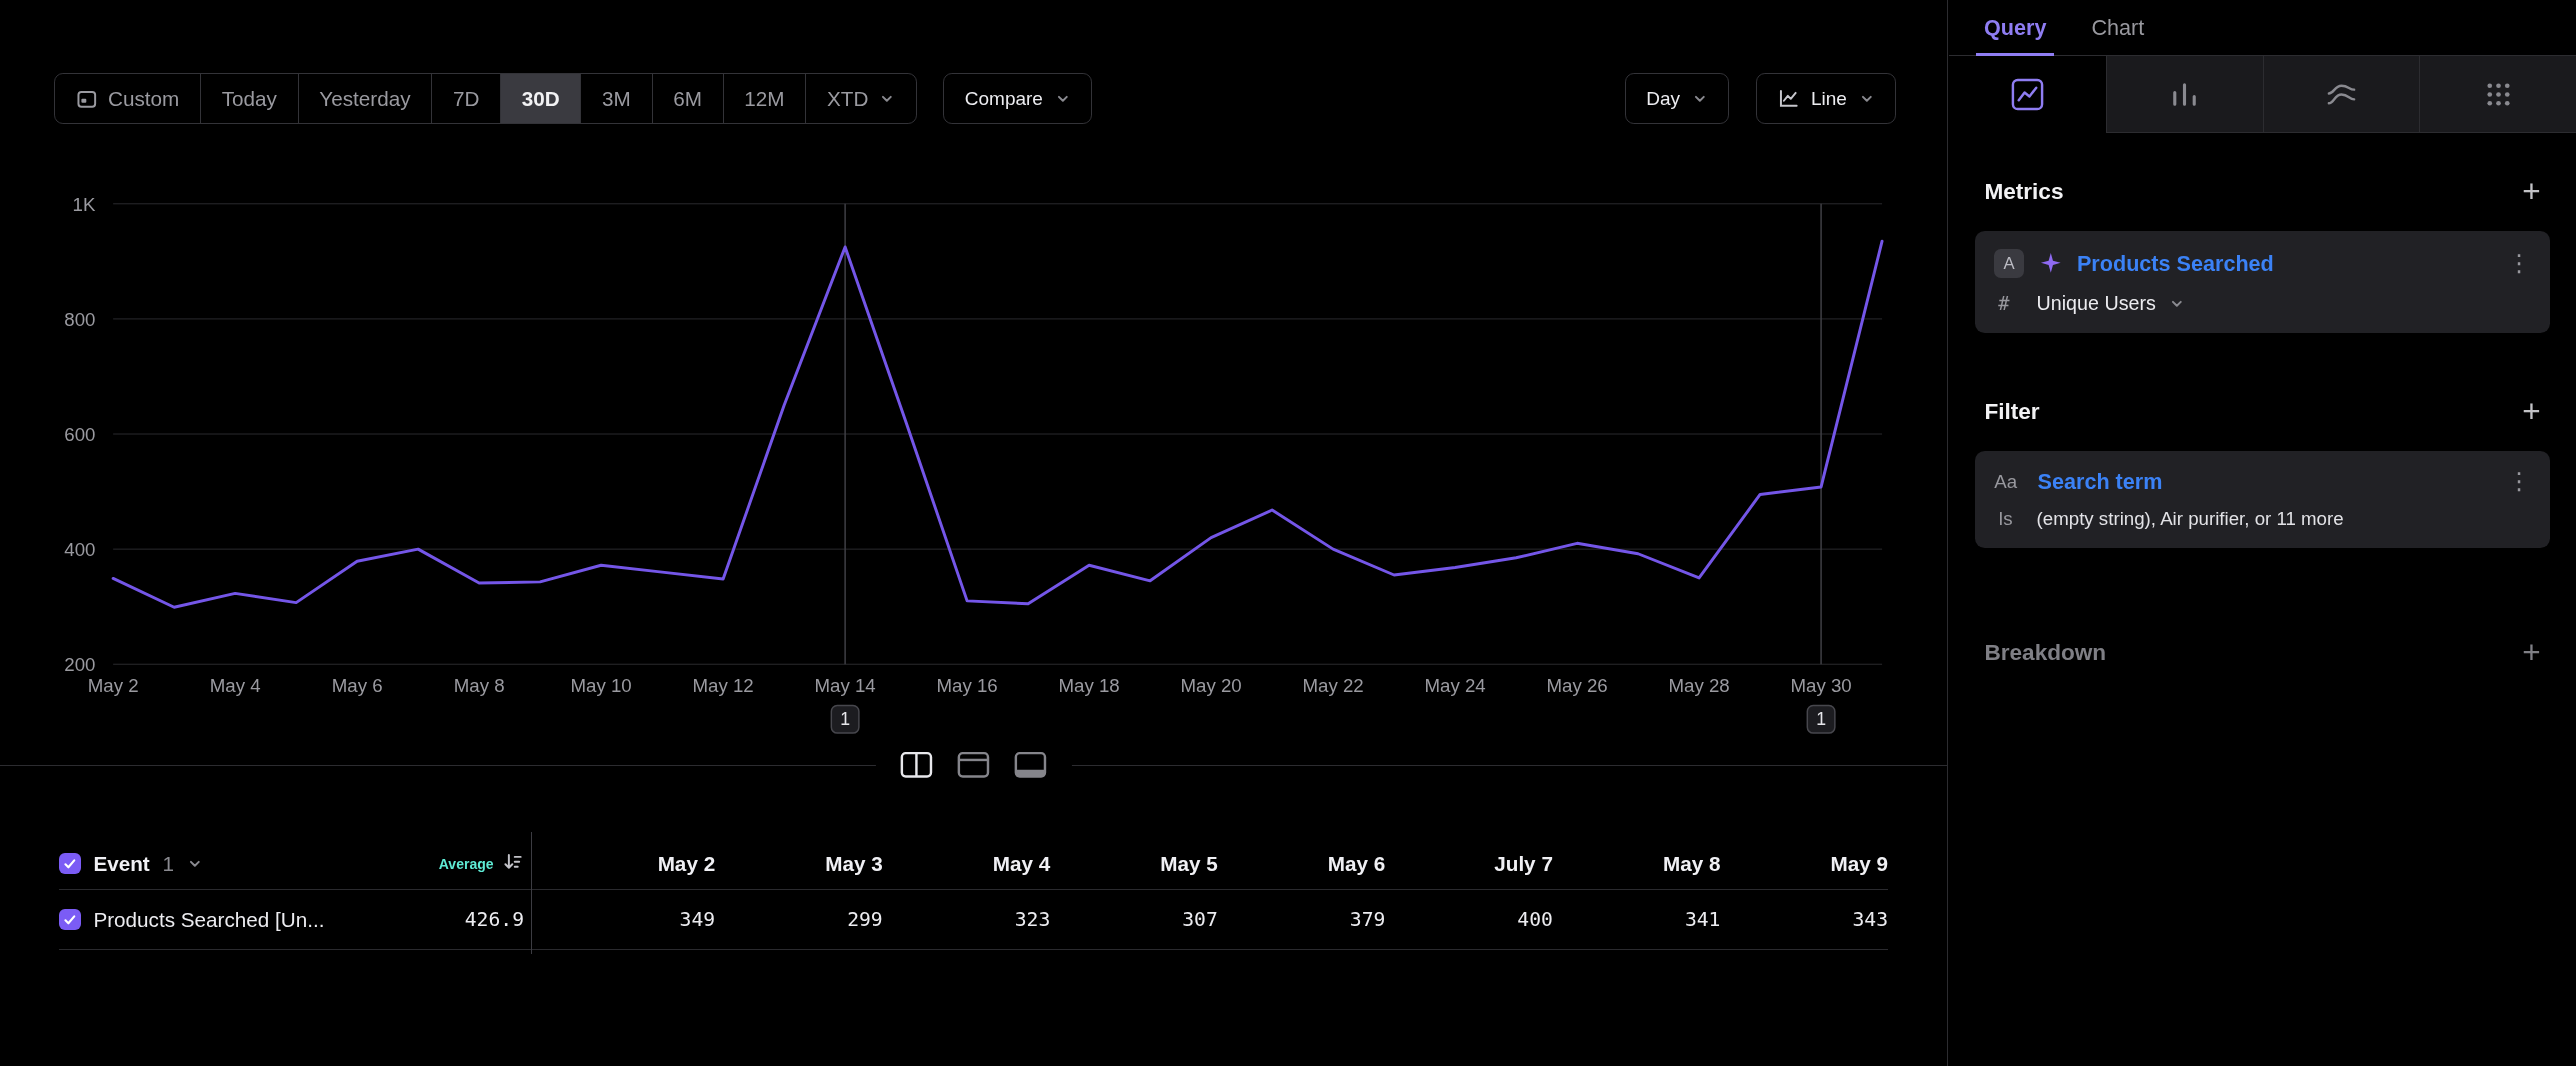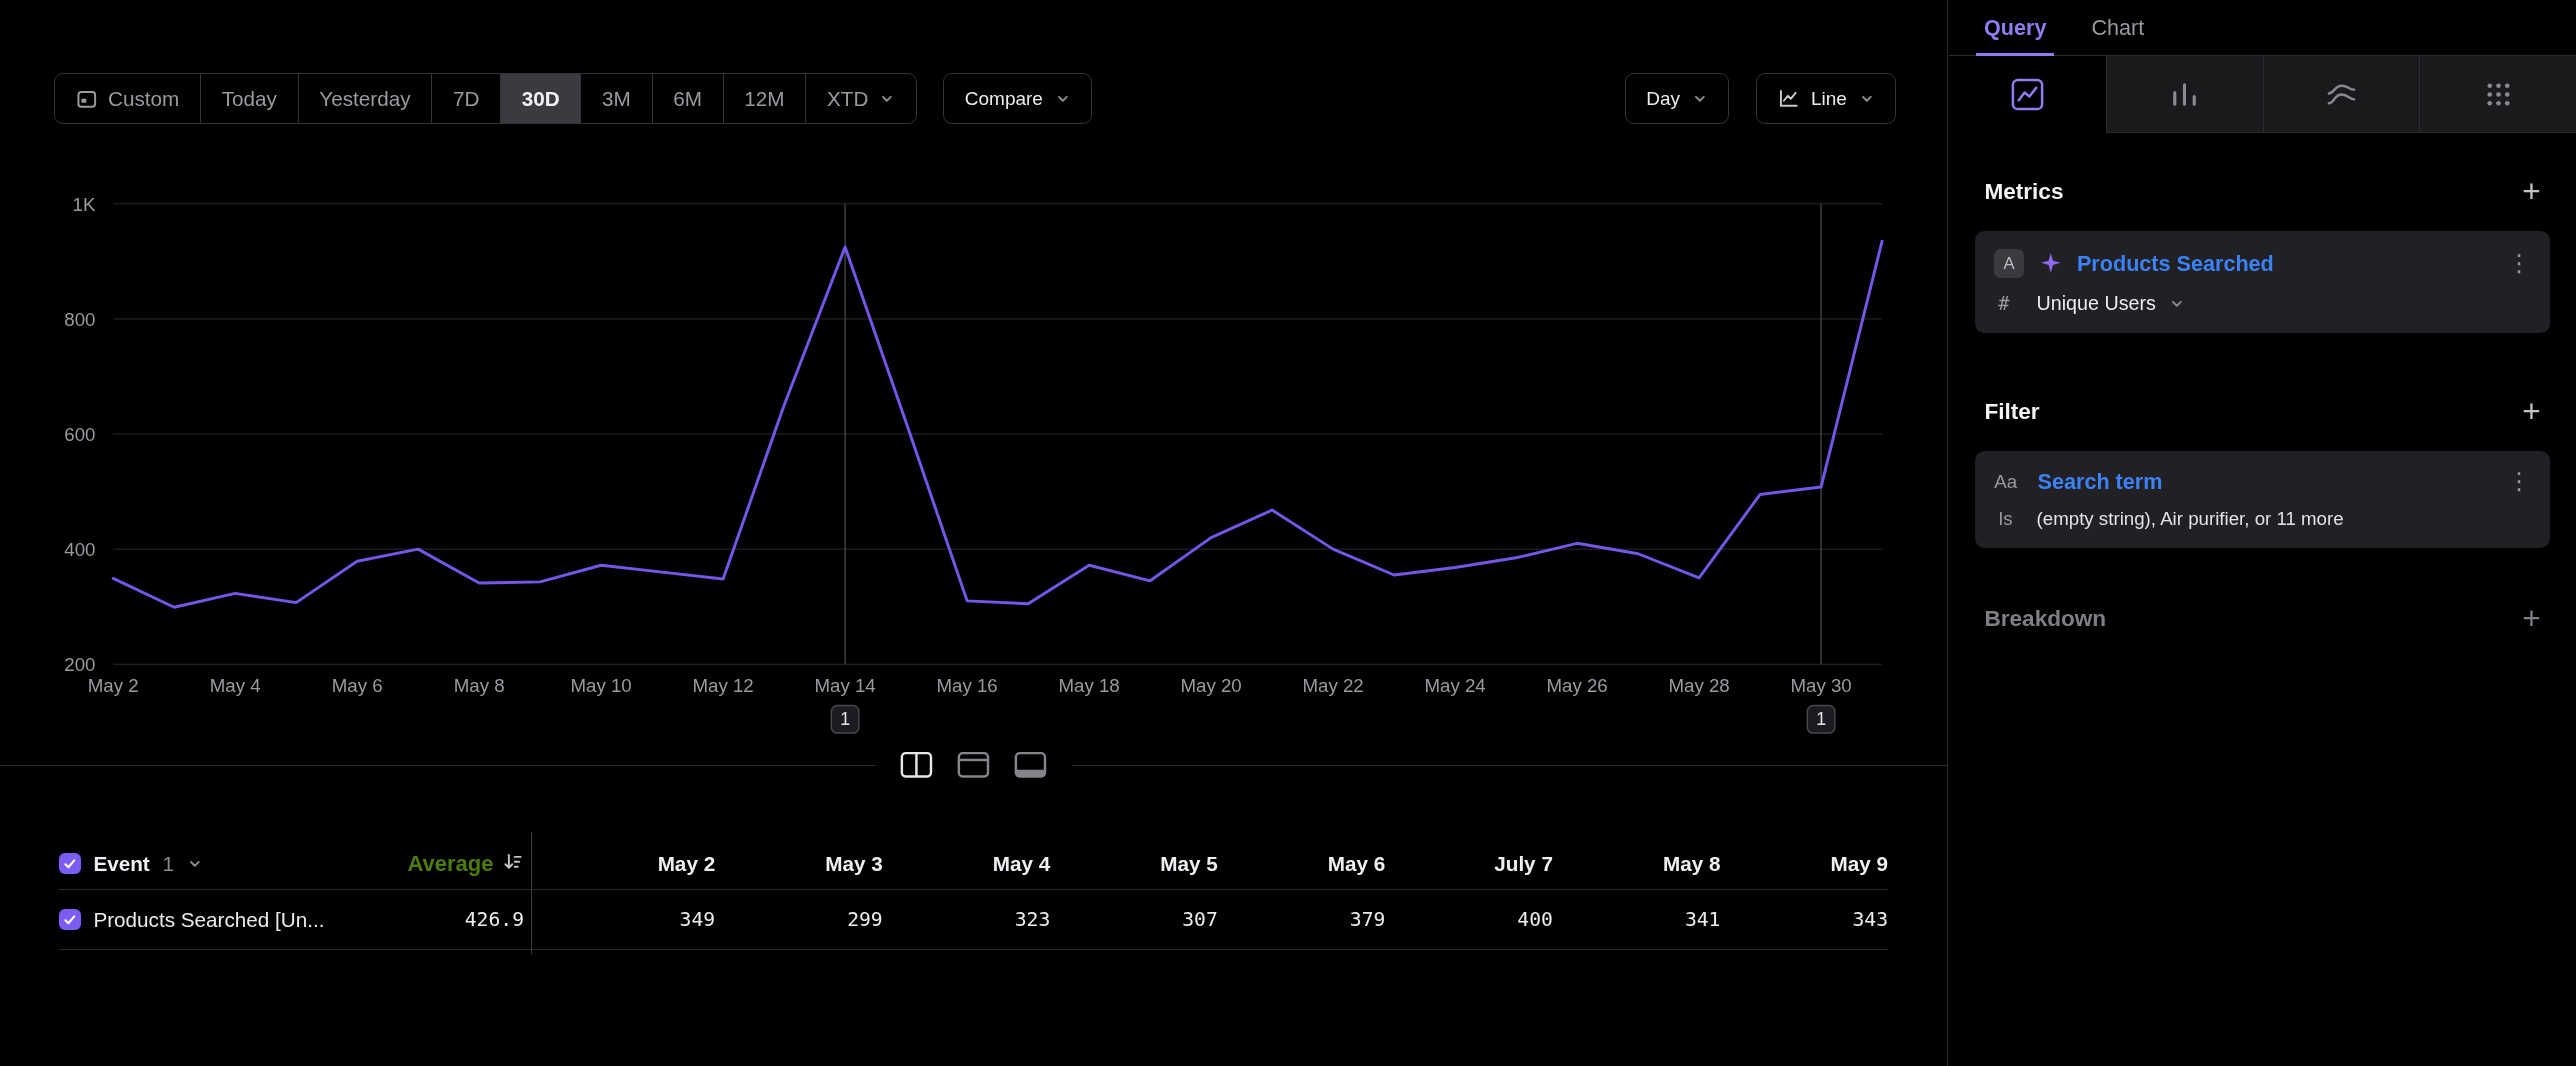--- a/index.html
+++ b/index.html
@@ -38,39 +38,39 @@
   
   .table{position:absolute;top:838px;left:0;width:100%;padding:0 59px}
   .trow{display:grid;grid-template-columns:335px 130px 23.6px repeat(8,1fr);align-items:center}
   .thead{height:51px}
   .tdata{height:61px;border-top:1px solid #2a2a2e;border-bottom:1px solid #2a2a2e}
   .event-cell{display:flex;align-items:center;gap:12.8px;min-width:0}
   .ev-label{font-size:20.7px;font-weight:700;color:#f0f0f4}
   .ev-count{font-size:20.7px;color:#8a8a90}
   .row-name{font-size:20.7px;color:#ececf0;white-space:nowrap;overflow:hidden}
   .avg-cell{display:flex;align-items:center;justify-content:flex-end;gap:8.9px}
-  .avg-label{font-size:22px;font-weight:700;color:#4d7c0f}
+  .avg-label{font-size:14px;font-weight:700;color:#5eead4}
   .sort-icon{color:#c2c2c8}
   .col-date{text-align:right;font-size:20.7px;font-weight:700;color:#f0f0f4}
   .cell-num{text-align:right;font-family:"DejaVu Sans Mono",monospace;font-size:19.7px;color:#ececf0}
   .checkbox{width:21.6px;height:21.6px;border-radius:5.9px;background:#7b5cf5;display:flex;align-items:center;justify-content:center;flex:none}
   .v-divider{position:absolute;left:531px;top:-5.9px;height:122px;width:1px;background:#3c3c42}
 
   
   .sb-tabs{display:flex;gap:45px;height:56px;padding:0 35px;border-bottom:1px solid #2c2c30}
   .sb-tab{position:relative;display:flex;align-items:center;font-size:21.6px;color:#98989e}
   .sb-tab.active{color:#8f7df2;font-weight:600}
   .sb-tab.active::after{content:"";position:absolute;left:-7.9px;right:-7.9px;bottom:-1px;height:3px;background:#8f7df2}
   .icon-tabs{display:grid;grid-template-columns:repeat(4,1fr);height:77px}
   .icon-tab{display:flex;align-items:center;justify-content:center;background:#1a1a1d;border-left:1px solid #2c2c30;border-bottom:1px solid #2c2c30;color:#8a8a90}
   .icon-tab:first-child{border-left:none}
   .icon-tab.active{background:transparent;border-bottom-color:transparent;color:#8f7df2}
   .sb-section{margin:43px 25.6px 0}
   .sb-section.filter{margin-top:63px}
-  .sb-section.breakdown{margin-top:55px}
+  .sb-section.breakdown{margin-top:89px}
   .sb-head{display:flex;justify-content:space-between;align-items:center;padding:0 9.8px}
   .sb-title{font-size:22.6px;font-weight:700;color:#f2f2f4}
   .sb-title.muted-title{color:#7f7f85}
   .plus{font-size:31.5px;font-weight:300;color:#c2c2c6;line-height:1}
   .plus.muted-plus{color:#7f7f85}
   .card{margin-top:23.6px;background:#212125;border-radius:9.8px;padding:17.7px 19.7px}
   .card-row1{display:flex;align-items:center;gap:13.8px}
   .badge{width:29.5px;height:29.5px;border-radius:6.9px;background:#3a3a40;color:#bcbcc4;font-size:16.7px;display:flex;align-items:center;justify-content:center;flex:none}
   .aa-icon{font-size:18.7px;color:#98989e;width:29.5px;flex:none}
   .card-title{font-size:21.6px;font-weight:600;color:#3b82f6;flex:1}

